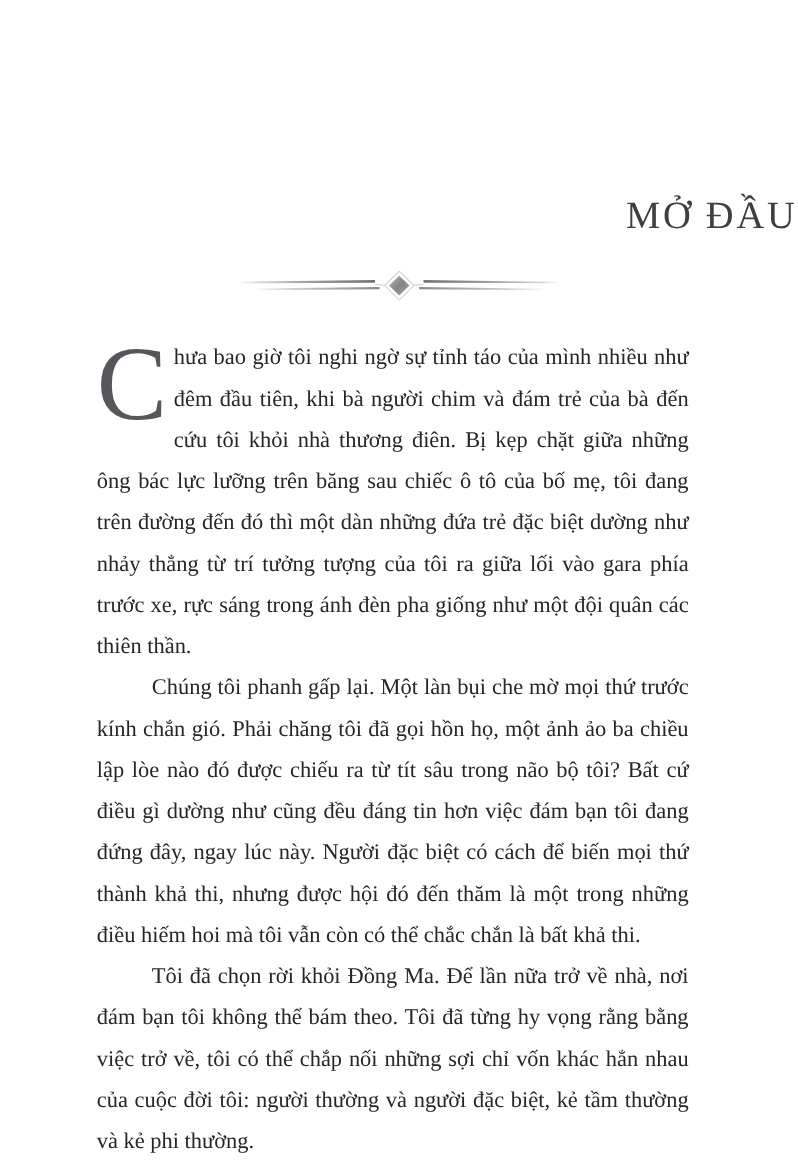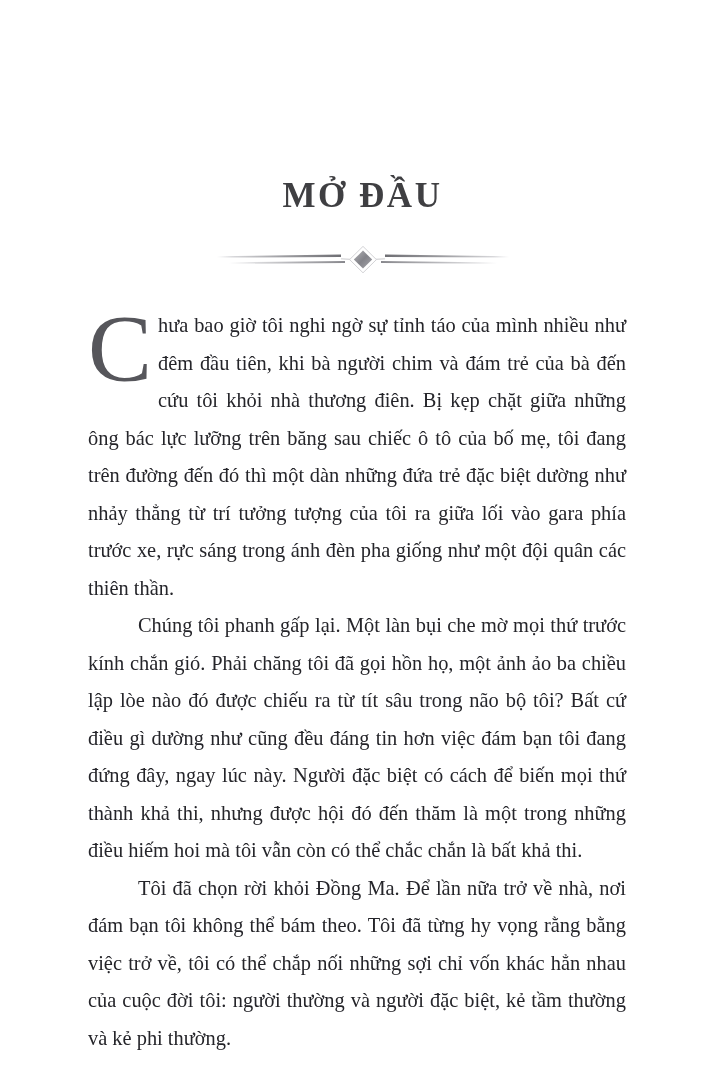--- a/index.html
+++ b/index.html
@@ -19,24 +19,24 @@
     font-family: "Liberation Serif", "DejaVu Serif", serif;
     -webkit-font-smoothing: antialiased;
   }
 
   
   .chapter-title {
     position: absolute;
     top: 178px;
     left: 0;
     width: 725px;
-    text-align: center;
+    text-align: right;
     font-family: "Liberation Serif", "DejaVu Serif", serif;
     font-size: 35px;
-    font-weight: 700;
+    font-weight: 400;
     letter-spacing: 2.5px;
     color: #3f3f42;
     line-height: 1.05;
     white-space: pre;
   }
 
   
   .ornament {
     position: absolute;
     top: 240px;

